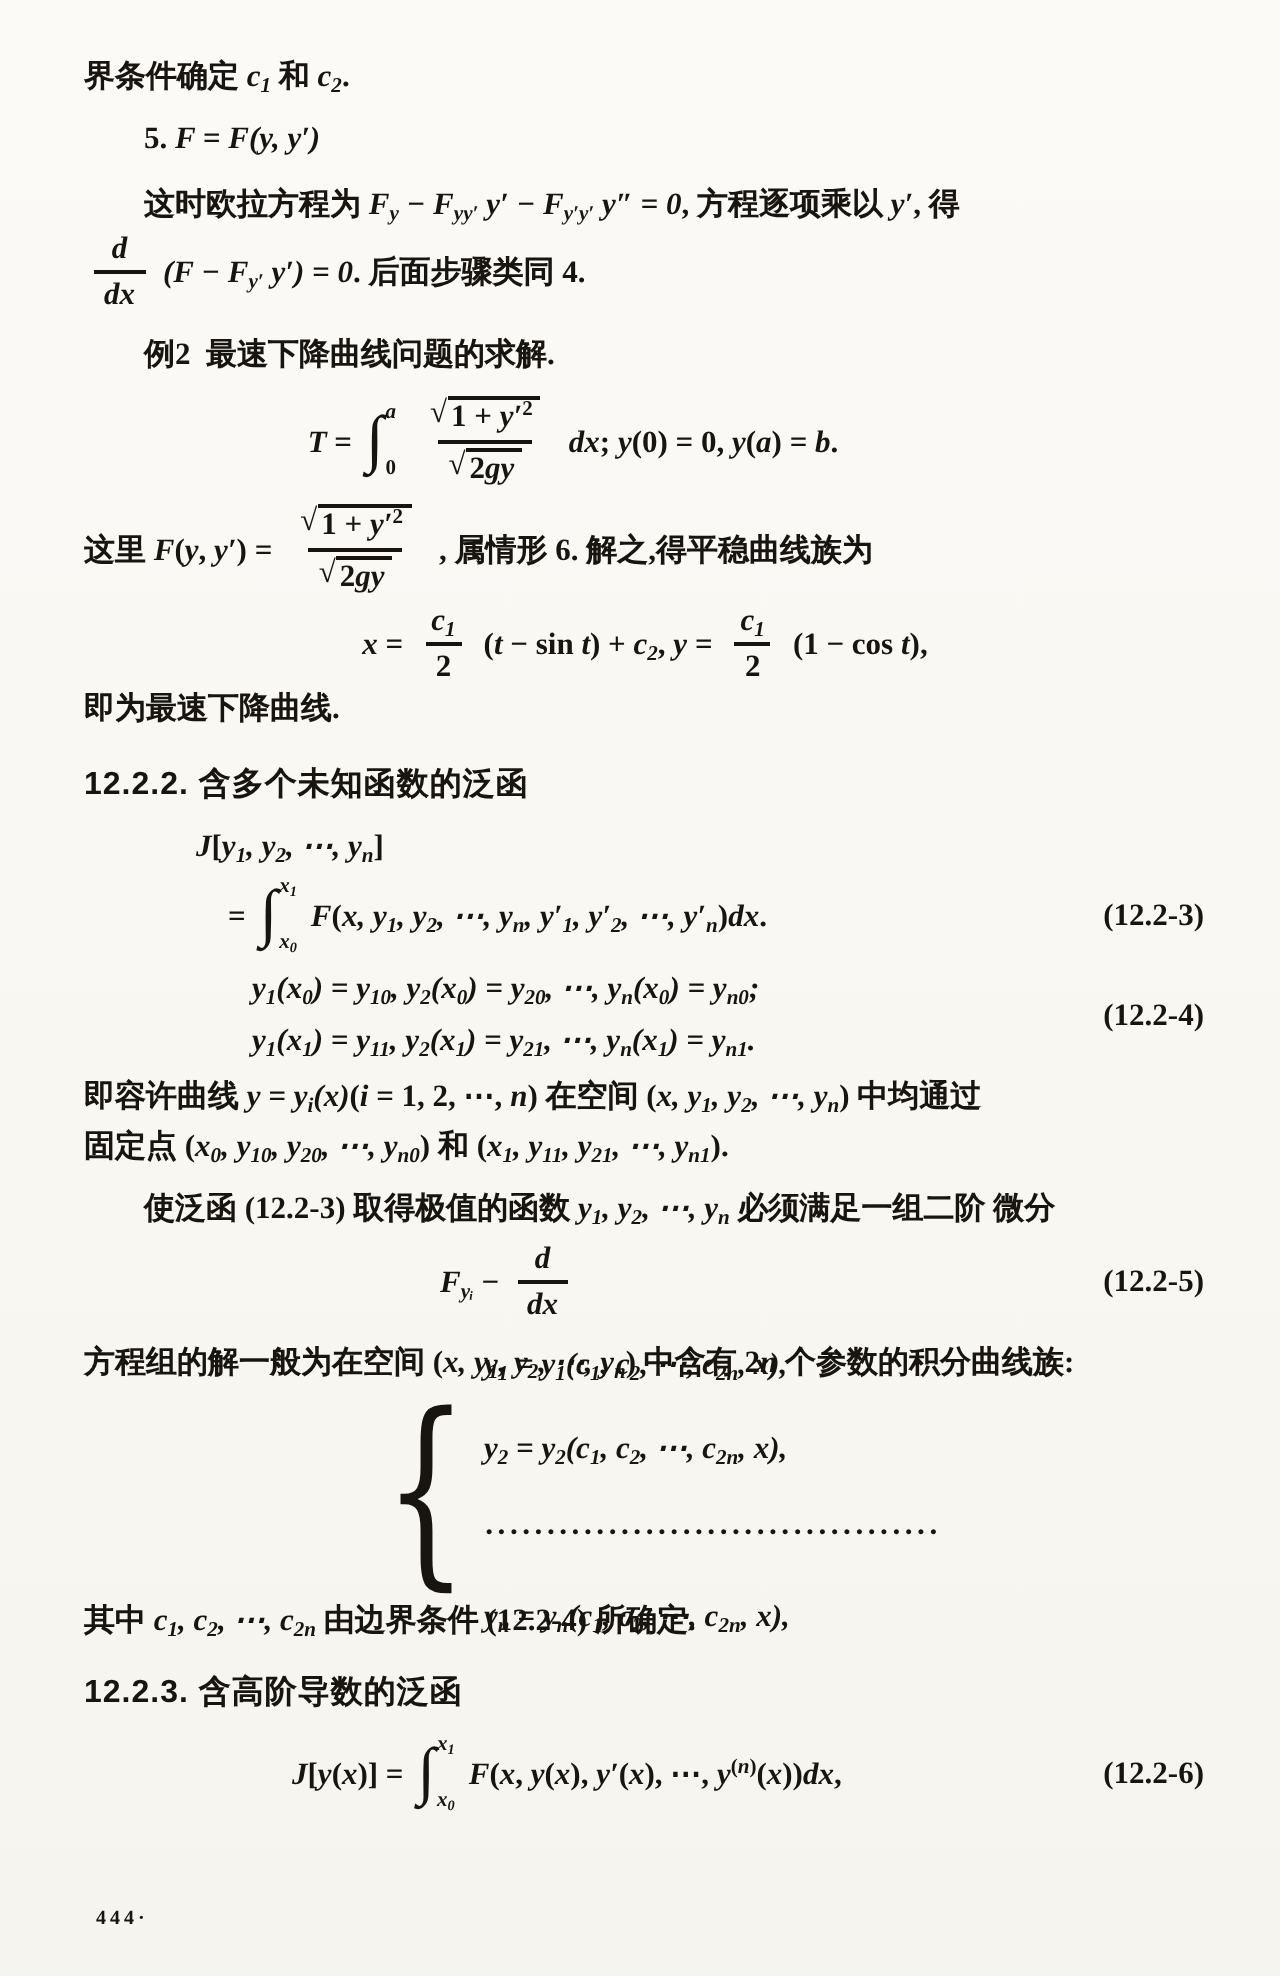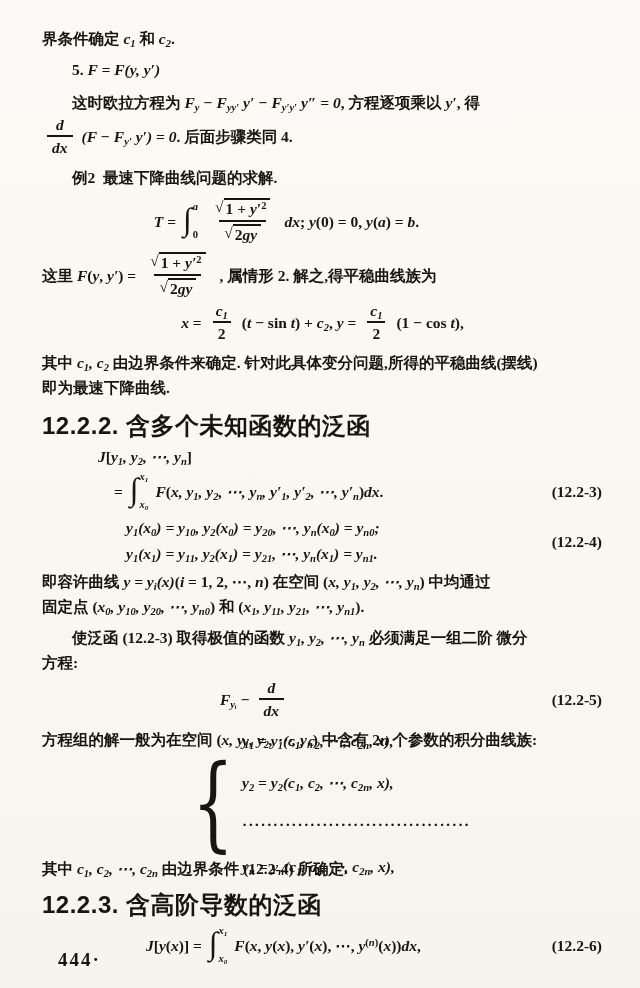--- a/index.html
+++ b/index.html
@@ -20,21 +20,21 @@
     font-size:15.5px;
     line-height:25px;
   }
   i { font-style:italic; }
   sub { font-size:68%; vertical-align:-0.28em; line-height:0; }
   sup { font-size:68%; vertical-align:0.5em; line-height:0; }
   .line { position:relative; }
   .indent { padding-left:30px; }
   .heading {
     font-family:"Liberation Sans","DejaVu Sans",sans-serif;
-    font-weight:700; font-size:24px; line-height:28px;
+    font-weight:700; font-size:16px; line-height:28px;
     letter-spacing:0.5px;
   }
   
   .frac { display:inline-flex; flex-direction:column; align-items:center; vertical-align:middle; margin:0 5px; text-align:center; line-height:1.25; }
   .fnum { padding:0 5px 1px; }
   .fden { border-top:2px solid #181410; padding:1px 5px 0; }
   
   .sqrt { display:inline-flex; align-items:flex-start; line-height:1.2; }
   .rad  { font-style:normal; transform:translateY(0px); }
   .radbody { border-top:2px solid #181410; padding:0 4px 0 2px;text-align:center; }
@@ -46,21 +46,21 @@
   .eqline { display:flex; align-items:center; gap:4px; }
   .display-eq { display:flex; align-items:center; justify-content:center; gap:4px; position:relative; }
   .eqrow { position:relative; display:flex; align-items:center; }
   .tag { position:absolute; right:1px; top:50%; transform:translateY(-50%); white-space:nowrap; }
   
   .system { display:flex; align-items:center; height:100px; }
   .brace { font-family:"DejaVu Serif",serif; font-weight:400; font-size:66px; line-height:1;
            display:inline-block; transform:scaleY(1.55); transform-origin:center; margin-right:8px; }
   .sysrows { display:flex; flex-direction:column; gap:18px; line-height:24px; }
   .dotsrow { letter-spacing:1px; }
-  .pagenum { position:absolute; left:58px; bottom:16px; font-size:19px; letter-spacing:2px; }
+  .pagenum { position:absolute; left:48px; bottom:16px; font-size:10px; letter-spacing:2px; }
   
   .mt2{margin-top:2px}.mt4{margin-top:4px}.mt6{margin-top:6px}.mt8{margin-top:8px}
   .mt10{margin-top:10px}.mt12{margin-top:12px}
   .h38{height:38px}.h54{height:54px}.h46{height:46px}.h40{height:40px}.h44{height:44px}.h48{height:48px}
   .bc-lines{ padding-left:84px; line-height:26px; }
 </style>
 </head>
 <body>
 
 <div class="page">
@@ -121,38 +121,37 @@
           <span class="radbody">1 + <i>y′</i><sup>2</sup></span>
         </span>
       </span>
       <span class="fden">
         <span class="sqrt">
           <span class="rad">√</span>
           <span class="radbody">2<i>gy</i></span>
         </span>
       </span>
     </span>
-    <span>, 属情形 2.  解之,得平稳曲线族为</span>
+    <span>, 属情形 6.  解之,得平稳曲线族为</span>
   </div>
 
   <div class="display-eq h40 mt4">
     <span><i>x</i> =</span>
     <span class="frac">
       <span class="fnum"><i>c<sub>1</sub></i></span>
       <span class="fden">2</span>
     </span>
     <span>(<i>t</i> − sin <i>t</i>) + <i>c<sub>2</sub></i>,  <i>y</i> =</span>
     <span class="frac">
       <span class="fnum"><i>c<sub>1</sub></i></span>
       <span class="fden">2</span>
     </span>
     <span>(1 − cos <i>t</i>),</span>
   </div>
 
-  <div class="line mt8">其中 <i>c<sub>1</sub>, c<sub>2</sub></i> 由边界条件来确定.  针对此具体变分问题,所得的平稳曲线(摆线)</div>
   <div class="line">即为最速下降曲线.</div>
 
   <div class="heading mt12">12.2.2. 含多个未知函数的泛函</div>
 
   <div class="line mt4" style="padding-left:56px"><i>J</i>[<i>y<sub>1</sub>, y<sub>2</sub>, ⋯, y<sub>n</sub></i>]</div>
 
   <div class="eqrow h44">
     <div class="eqline" style="padding-left:72px">
       <span>=</span>
       <span class="integral">
@@ -173,21 +172,20 @@
       <div><i>y<sub>1</sub>(x<sub>0</sub>) = y<sub>10</sub>,  y<sub>2</sub>(x<sub>0</sub>) = y<sub>20</sub>,  ⋯,  y<sub>n</sub>(x<sub>0</sub>) = y<sub>n0</sub>;</i></div>
       <div><i>y<sub>1</sub>(x<sub>1</sub>) = y<sub>11</sub>,  y<sub>2</sub>(x<sub>1</sub>) = y<sub>21</sub>,  ⋯,  y<sub>n</sub>(x<sub>1</sub>) = y<sub>n1</sub>.</i></div>
     </div>
     <span class="tag">(12.2-4)</span>
   </div>
 
   <div class="line mt2">即容许曲线 <i>y = y<sub>i</sub>(x)</i>(<i>i</i> = 1, 2, ⋯, <i>n</i>) 在空间 (<i>x, y<sub>1</sub>, y<sub>2</sub>, ⋯, y<sub>n</sub></i>) 中均通过</div>
   <div class="line">固定点 (<i>x<sub>0</sub>, y<sub>10</sub>, y<sub>20</sub>, ⋯, y<sub>n0</sub></i>) 和 (<i>x<sub>1</sub>, y<sub>11</sub>, y<sub>21</sub>, ⋯, y<sub>n1</sub></i>).</div>
 
   <div class="line indent mt6">使泛函 (12.2-3) 取得极值的函数 <i>y<sub>1</sub>, y<sub>2</sub>, ⋯, y<sub>n</sub></i> 必须满足一组二阶 微分</div>
-  <div class="line">方程:</div>
 
   <div class="eqrow h40 mt4">
     <div class="eqline" style="padding-left:178px">
       <span><i>F<sub>yᵢ</sub></i> −</span>
       <span class="frac">
         <span class="fnum"><i>d</i></span>
         <span class="fden"><i>dx</i></span>
       </span>
     </div>
     <span class="tag">(12.2-5)</span>

